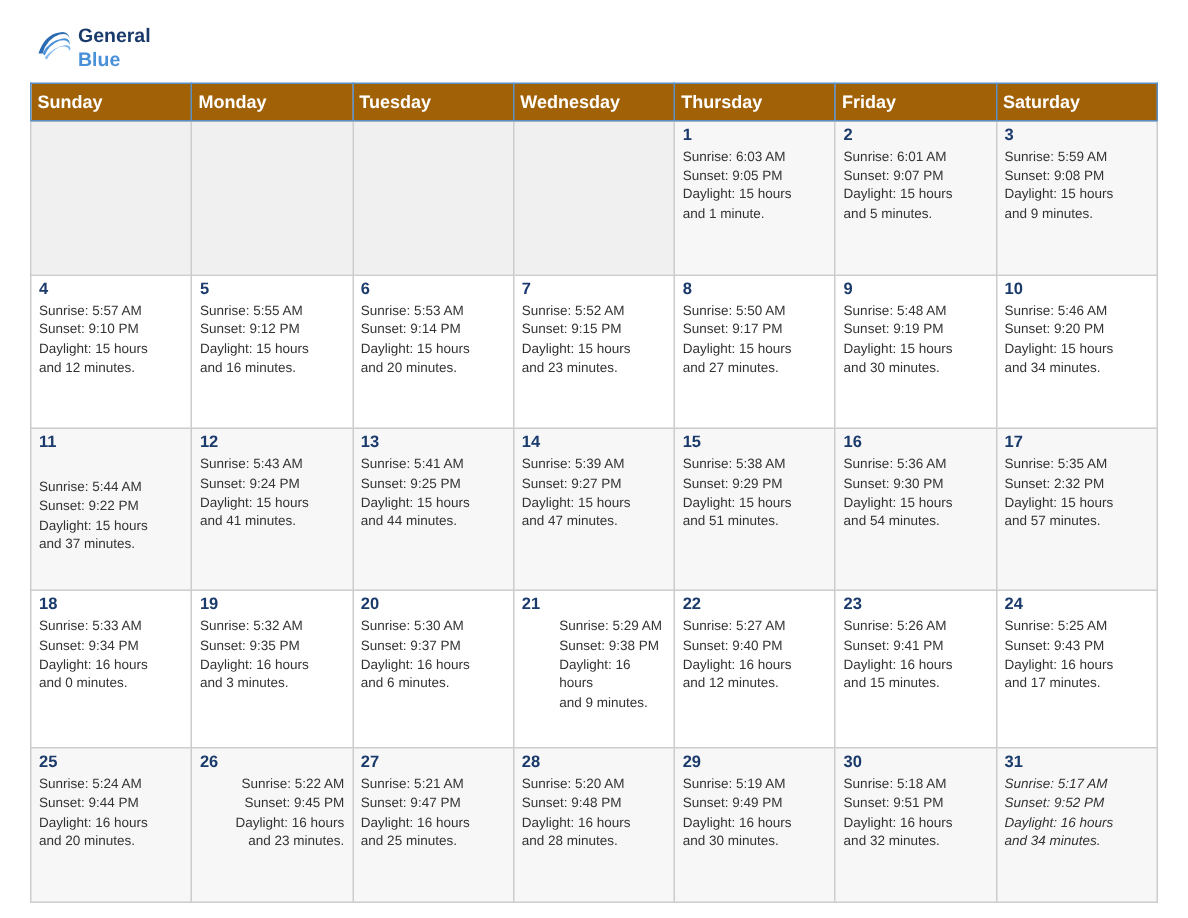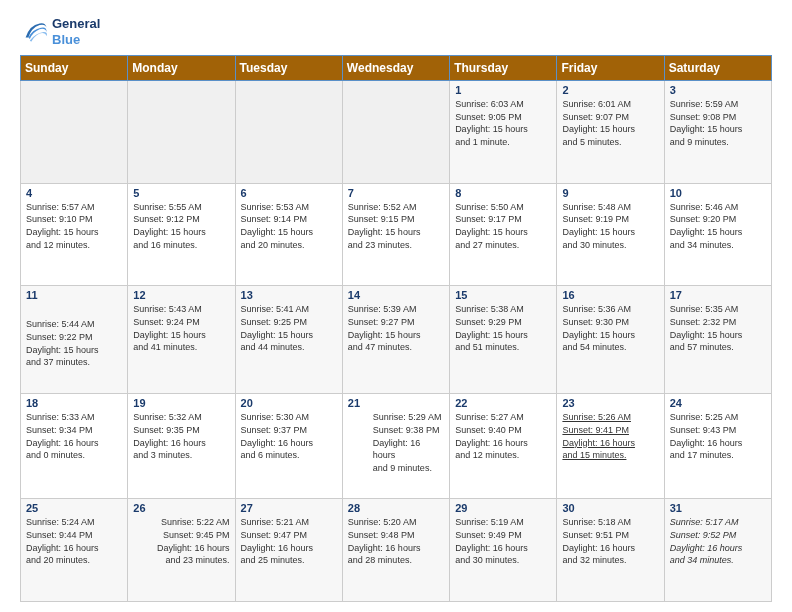--- a/index.html
+++ b/index.html
@@ -18,21 +18,20 @@
       flex-direction: column;
     }
     .header {
       display: flex;
       justify-content: space-between;
       align-items: flex-start;
       margin-bottom: 8px;
     }
     .logo {
       display: flex;
-      align-items: center;
       gap: 4px;
     }
     .logo-text {
       font-size: 13px;
       font-weight: bold;
       color: #1a3a6b;
       line-height: 1.2;
     }
     .logo-icon {
       width: 28px;
@@ -294,21 +293,21 @@
           </td>
           <td>
             <span class="day-num">22</span>
             <div class="day-info" style="white-space: pre-line;">Sunrise: 5:27 AM
 Sunset: 9:40 PM
 Daylight: 16 hours
 and 12 minutes.</div>
           </td>
           <td>
             <span class="day-num">23</span>
-            <div class="day-info" style="white-space: pre-line; text-decoration: underline;">Sunrise: 5:26 AM
+            <div class="day-info" style="white-space: pre-line;">Sunrise: 5:26 AM
 Sunset: 9:41 PM
 Daylight: 16 hours
 and 15 minutes.</div>
           </td>
           <td>
             <span class="day-num">24</span>
             <div class="day-info" style="white-space: pre-line;">Sunrise: 5:25 AM
 Sunset: 9:43 PM
 Daylight: 16 hours
 and 17 minutes.</div>

